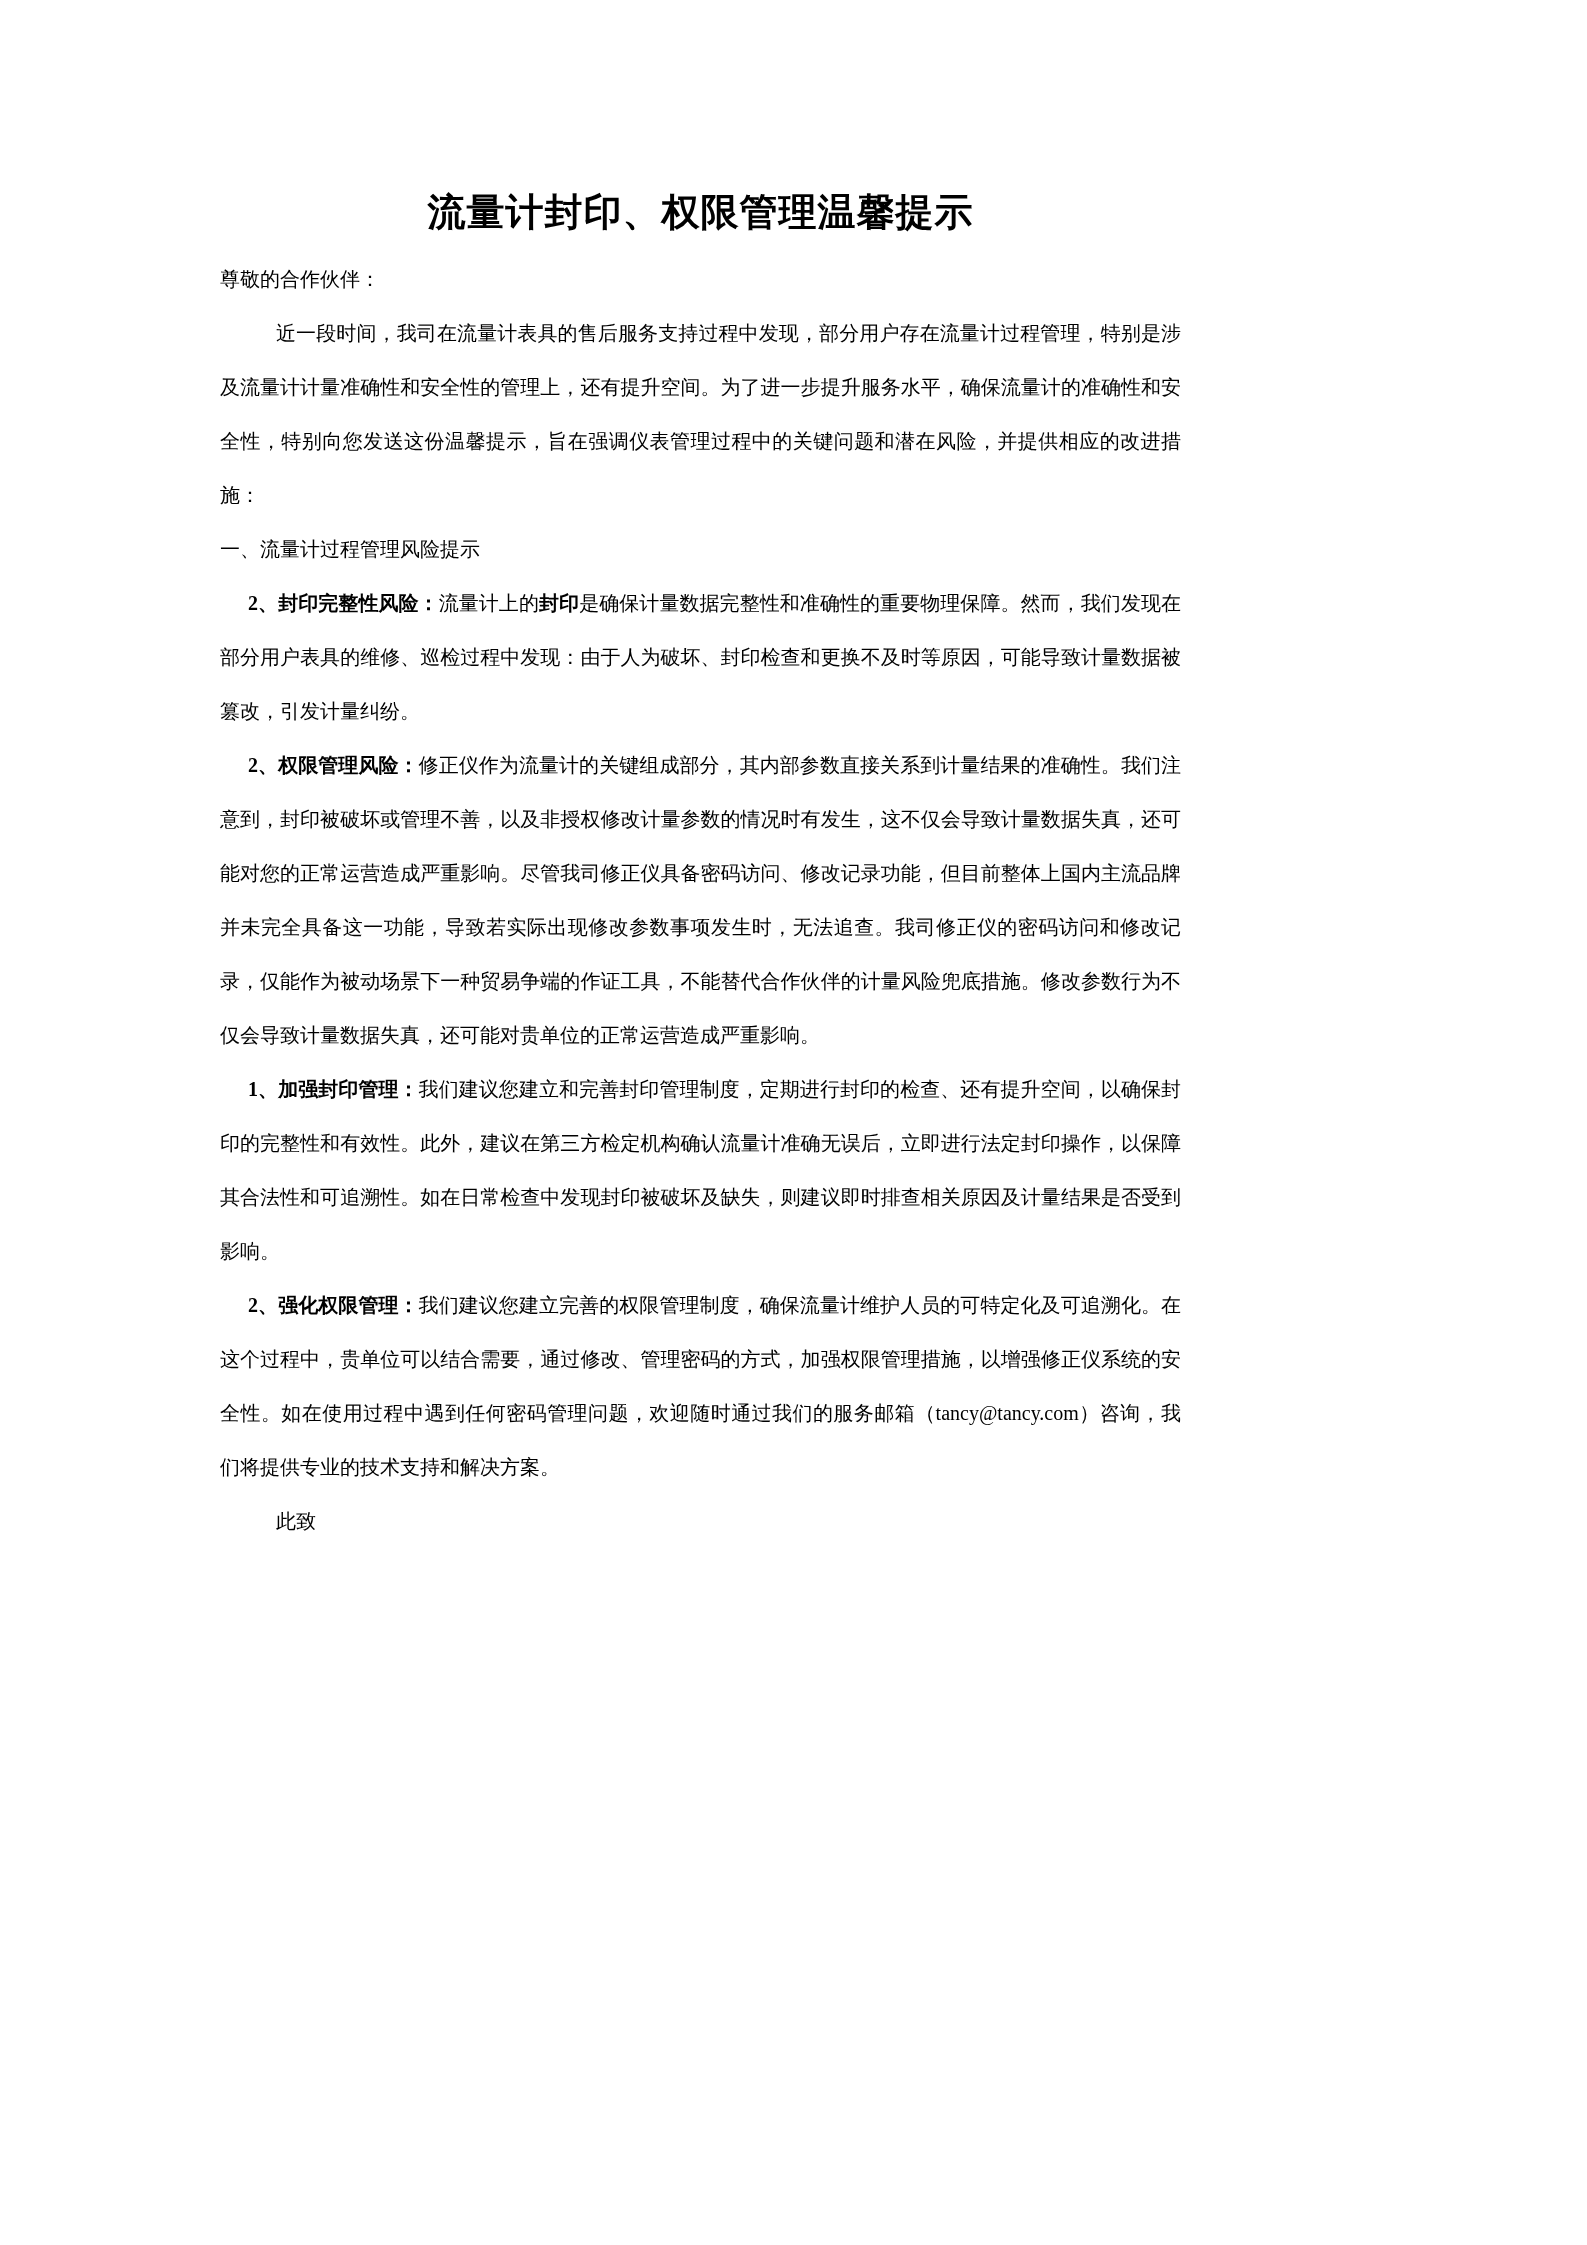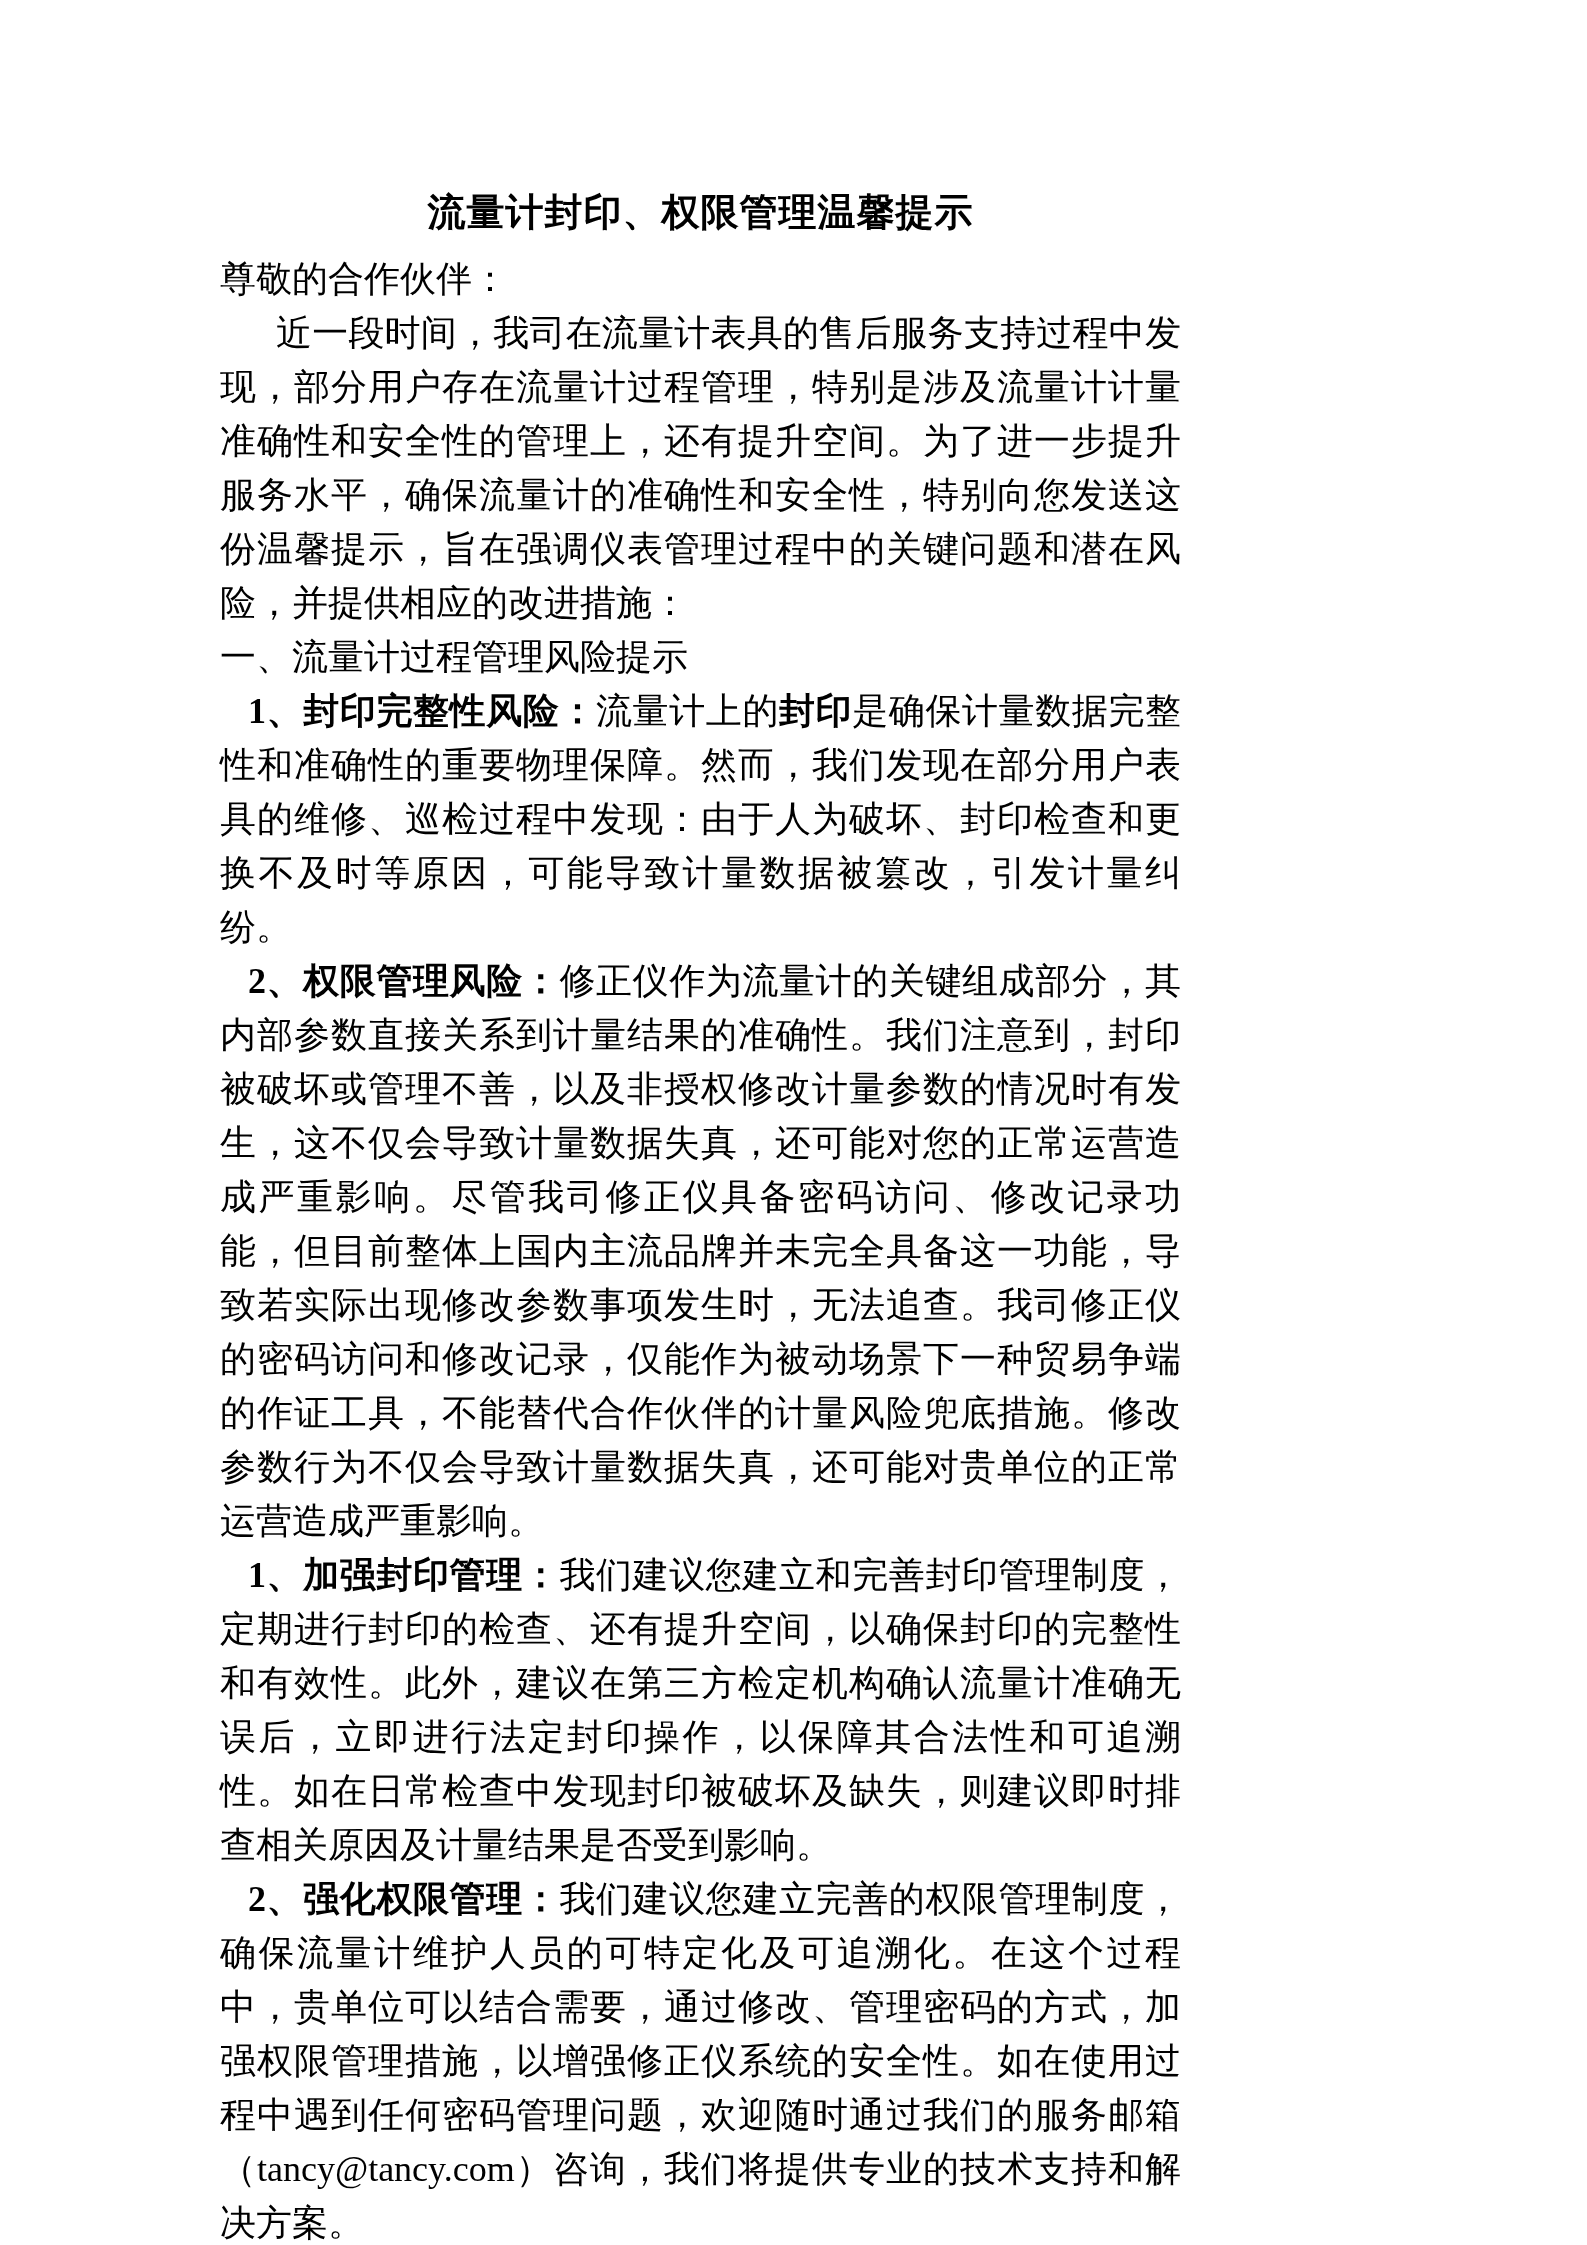--- a/index.html
+++ b/index.html
@@ -21,21 +21,21 @@
   .doc-title {
     margin: 0 0 14px 0;
     font-size: 38px;
     line-height: 52px;
     font-weight: bold;
     text-align: center;
     letter-spacing: 1px;
   }
   .para {
     margin: 0;
-    font-size: 36px;
+    font-size: 20px;
     line-height: 54px;
     text-align: justify;
     text-justify: inter-character;
     word-break: break-all;
   }
   .indent-2 { text-indent: 56px; }
   .indent-1 { text-indent: 28px; }
   .heading {
     font-weight: normal;
   }
@@ -49,21 +49,21 @@
 
   <h1 class="doc-title">流量计封印、权限管理温馨提示</h1>
 
   <p class="para">尊敬的合作伙伴：</p>
 
 
   <p class="para indent-2">近一段时间，我司在流量计表具的售后服务支持过程中发现，部分用户存在流量计过程管理，特别是涉及流量计计量准确性和安全性的管理上，还有提升空间。为了进一步提升服务水平，确保流量计的准确性和安全性，特别向您发送这份温馨提示，旨在强调仪表管理过程中的关键问题和潜在风险，并提供相应的改进措施：</p>
 
   <p class="para heading">一、流量计过程管理风险提示</p>
 
-  <p class="para indent-1"><span class="run-bold">1、封印完整性风险：</span><span>流量计上的</span><span class="run-bold">封印</span><span>是确保计量数据完整性和准确性的重要物理保障。然而，我们发现在部分用户表具的维修、巡检过程中发现：由于人为破坏、封印检查和更换不及时等原因，可能导致计量数据被篡改，引发计量纠纷。</span></p>
+  <p class="para indent-1"><span class="run-bold">2、封印完整性风险：</span><span>流量计上的</span><span class="run-bold">封印</span><span>是确保计量数据完整性和准确性的重要物理保障。然而，我们发现在部分用户表具的维修、巡检过程中发现：由于人为破坏、封印检查和更换不及时等原因，可能导致计量数据被篡改，引发计量纠纷。</span></p>
 
   <p class="para indent-1"><span class="run-bold">2、权限管理风险：</span><span>修正仪作为流量计的关键组成部分，其内部参数直接关系到计量结果的准确性。我们注意到，封印被破坏或管理不善，以及非授权修改计量参数的情况时有发生，这不仅会导致计量数据失真，还可能对您的正常运营造成严重影响。尽管我司修正仪具备密码访问、修改记录功能，但目前整体上国内主流品牌并未完全具备这一功能，导致若实际出现修改参数事项发生时，无法追查。我司修正仪的密码访问和修改记录，仅能作为被动场景下一种贸易争端的作证工具，不能替代合作伙伴的计量风险兜底措施。修改参数行为不仅会导致计量数据失真，还可能对贵单位的正常运营造成严重影响。</span></p>
 
 
   <p class="para indent-1"><span class="run-bold">1、加强封印管理：</span><span>我们建议您建立和完善封印管理制度，定期进行封印的检查、还有提升空间，以确保封印的完整性和有效性。此外，建议在第三方检定机构确认流量计准确无误后，立即进行法定封印操作，以保障其合法性和可追溯性。如在日常检查中发现封印被破坏及缺失，则建议即时排查相关原因及计量结果是否受到影响。</span></p>
 
   <p class="para indent-1"><span class="run-bold">2、强化权限管理：</span><span>我们建议您建立完善的权限管理制度，确保流量计维护人员的可特定化及可追溯化。在这个过程中，贵单位可以结合需要，通过修改、管理密码的方式，加强权限管理措施，以增强修正仪系统的安全性。如在使用过程中遇到任何密码管理问题，欢迎随时通过我们的服务邮箱（</span><span class="email">tancy@tancy.com</span><span>）咨询，我们将提供专业的技术支持和解决方案。</span></p>
 
 
   <p class="para indent-2">此致</p>

